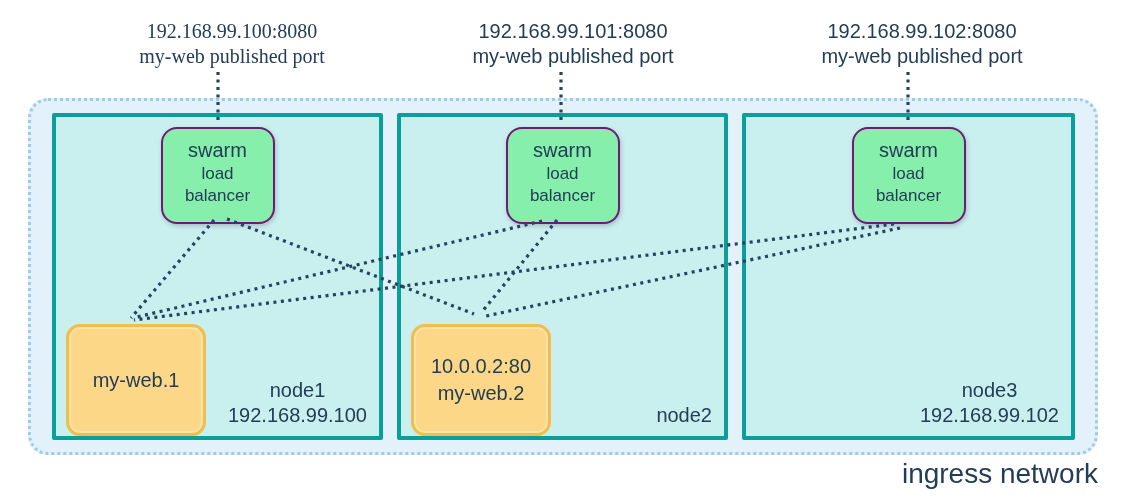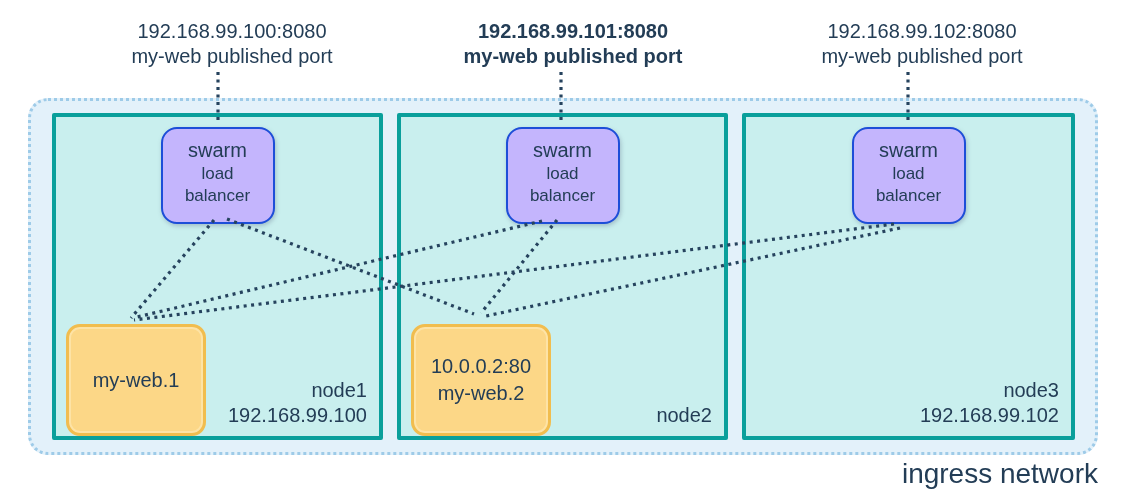--- a/index.html
+++ b/index.html
@@ -16,22 +16,22 @@
     position:absolute;
     top:19px;
     width:300px;
     text-align:center;
     font-size:20px;
     line-height:25px;
     color:#233d56;
   }
   .port-label .addr{display:block;}
   .port-label .cap{display:block;}
-  .pl-1{left:82px;}
-  .pl-2{left:423px;font-weight:bold;}
+  .pl-1{left:82px;font-family:Liberation Serif, serif;}
+  .pl-2{left:423px;}
   .pl-3{left:772px;}
 
   
   .ingress-box{
     position:absolute;
     left:28px;top:98px;
     width:1070px;height:357px;
     box-sizing:border-box;
     background:#e3f1fa;
     border:3px dotted #9ecbe8;
@@ -55,36 +55,36 @@
     background:#c9efee;
     border:4px solid #0a9f9b;
     border-radius:2px;
   }
   .node-1{left:52px;}
   .node-2{left:397px;}
   .node-3{left:742px;width:333px;}
   .node-label{
     position:absolute;
     right:12px;bottom:8px;
-    text-align:right;
+    text-align:center;
     font-size:20px;
     line-height:25px;
     color:#233d56;
   }
   .node-label span{display:block;}
 
   
   .lb{
     position:absolute;
     top:10px;left:50%;
     transform:translateX(-50%);
     width:114px;height:97px;
     box-sizing:border-box;
-    background:#c4b5fd;
-    border:2px solid #1d4ed8;
+    background:#86efac;
+    border:2px solid #701a75;
     border-radius:16px;
     box-shadow:1px 2px 4px rgba(90,100,130,.35);
     text-align:center;
     padding-top:9px;
   }
   .lb .l1{display:block;font-size:20px;line-height:25px;}
   .lb .l2,.lb .l3{display:block;font-size:17px;line-height:22px;}
 
   
   .task{

